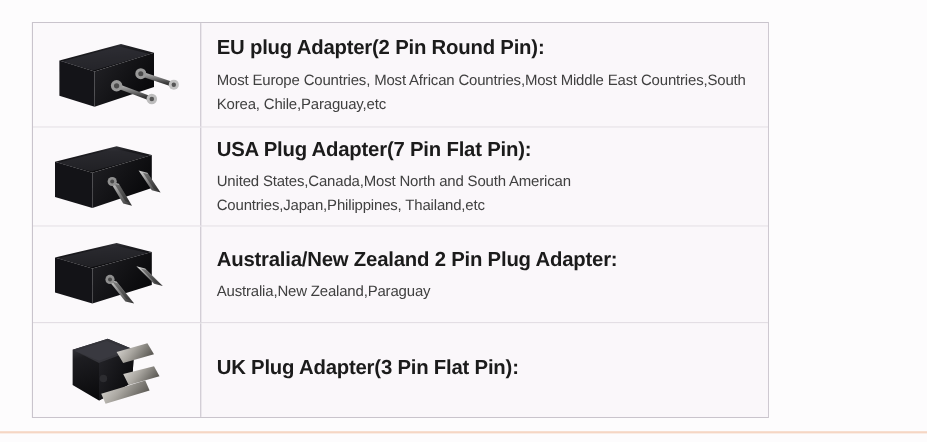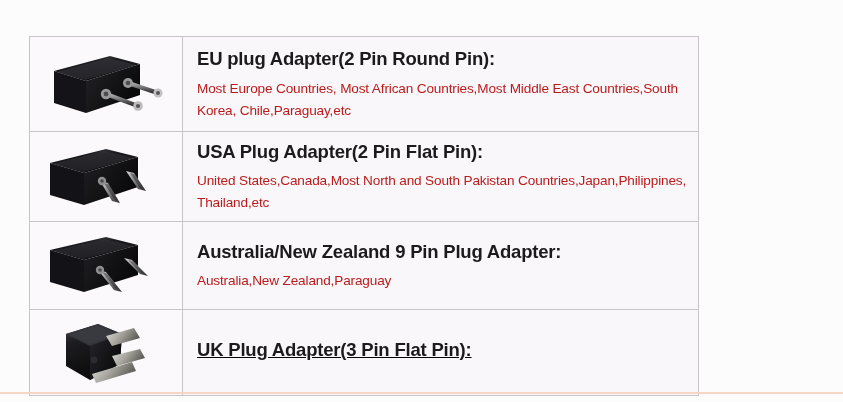--- a/index.html
+++ b/index.html
@@ -18,21 +18,21 @@
   #page {
     position: absolute;
     inset: 0;
     background: #fdfcfd;
   }
 
   
   #adapter-table {
     position: absolute;
     left: 29px;
-    top: 36px;
+    top: 20px;
     width: 670px;
     height: 360px;
     box-sizing: border-box;
     border: 1px solid #c9c4cc;
     background: #faf7fa;
     display: flex;
     flex-direction: column;
   }
 
   .table-row {
@@ -41,21 +41,21 @@
     align-items: stretch;
     border-bottom: 1px solid #c9c4cc;
     background: #faf7fa;
     box-sizing: border-box;
   }
   .table-row:last-child { border-bottom: none; }
 
   .row-1 { height: 95px; }
   .row-2 { height: 90px; }
   .row-3 { height: 88px; }
-  .row-4 { height: 85px; text-decoration: underline; }
+  .row-4 { height: 85px; }
 
   .cell-image {
     width: 153px;
     flex: 0 0 153px;
     border-right: 1px solid #c9c4cc;
     box-sizing: border-box;
     display: flex;
     align-items: center;
     justify-content: center;
     background: #fbf9fb;
@@ -77,21 +77,21 @@
     font-weight: bold;
     color: #1b1b1b;
     letter-spacing: -0.2px;
     line-height: 1.2;
     margin: 0 0 7px 0;
     white-space: nowrap;
   }
   .row-desc {
     font-size: 13.6px;
     font-weight: normal;
-    color: #b91c1c;
+    color: #404040;
     line-height: 1.62;
     margin: 0;
     letter-spacing: -0.15px;
   }
 
   
   #bottom-rule {
     position: absolute;
     left: 0;
     top: 392px;
@@ -187,22 +187,22 @@
             <path d="M60 40 L68 42 L80 62 L72 60 Z" fill="url(#flatPin)"></path>
             <path d="M64 42 L69 43.5 L78 59 L74 58 Z" fill="#1d1d1d" opacity="0.45"></path>
             <path d="M86 30 L94 32 L106 50 L98 48 Z" fill="url(#flatPin)"></path>
             <path d="M90 32 L95 33.5 L104 48 L100 47 Z" fill="#1d1d1d" opacity="0.45"></path>
             <circle cx="62" cy="40" r="4.2" fill="#8f8f8f"></circle>
             <circle cx="62" cy="40" r="1.8" fill="#4a4a4a"></circle>
           </svg>
         </span>
       </div>
       <div class="cell-text">
-        <div class="row-title">USA Plug Adapter(2 Pin Flat Pin):</div>
-        <div class="row-desc">United States,Canada,Most North and South Pakistan Countries,Japan,Philippines, Thailand,etc</div>
+        <div class="row-title">USA Plug Adapter(7 Pin Flat Pin):</div>
+        <div class="row-desc">United States,Canada,Most North and South American Countries,Japan,Philippines, Thailand,etc</div>
       </div>
     </div>
 
     <div class="table-row row-3">
       <div class="cell-image">
         <span>
           <svg class="plug-svg" width="132" height="72" viewBox="0 0 132 72" aria-hidden="true">
             <defs>
               <linearGradient id="auBody" x1="0" y1="0" x2="0.2" y2="1">
                 <stop offset="0%" stop-color="#45454a"></stop>
@@ -227,21 +227,21 @@
             <path d="M58 40 L66 42 L82 62 L74 60 Z" fill="url(#auPin)"></path>
             <path d="M62 42 L67 43.5 L79 59 L75 58 Z" fill="#1d1d1d" opacity="0.4"></path>
             <path d="M84 28 L92 30 L108 46 L100 44 Z" fill="url(#auPin)"></path>
             <path d="M88 30 L93 31.5 L105 44 L101 43 Z" fill="#1d1d1d" opacity="0.4"></path>
             <circle cx="60" cy="40" r="4.2" fill="#8f8f8f"></circle>
             <circle cx="60" cy="40" r="1.8" fill="#4a4a4a"></circle>
           </svg>
         </span>
       </div>
       <div class="cell-text">
-        <div class="row-title">Australia/New Zealand 9 Pin Plug Adapter:</div>
+        <div class="row-title">Australia/New Zealand 2 Pin Plug Adapter:</div>
         <div class="row-desc">Australia,New Zealand,Paraguay</div>
       </div>
     </div>
 
     <div class="table-row row-4">
       <div class="cell-image">
         <span>
           <svg class="plug-svg" width="120" height="74" viewBox="0 0 120 74" aria-hidden="true">
             <defs>
               <linearGradient id="ukBody" x1="0" y1="0" x2="0.3" y2="1">

